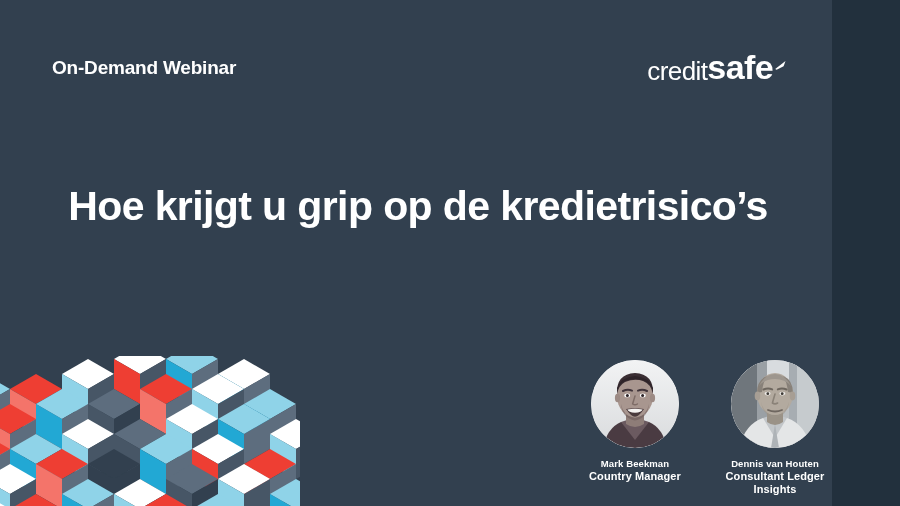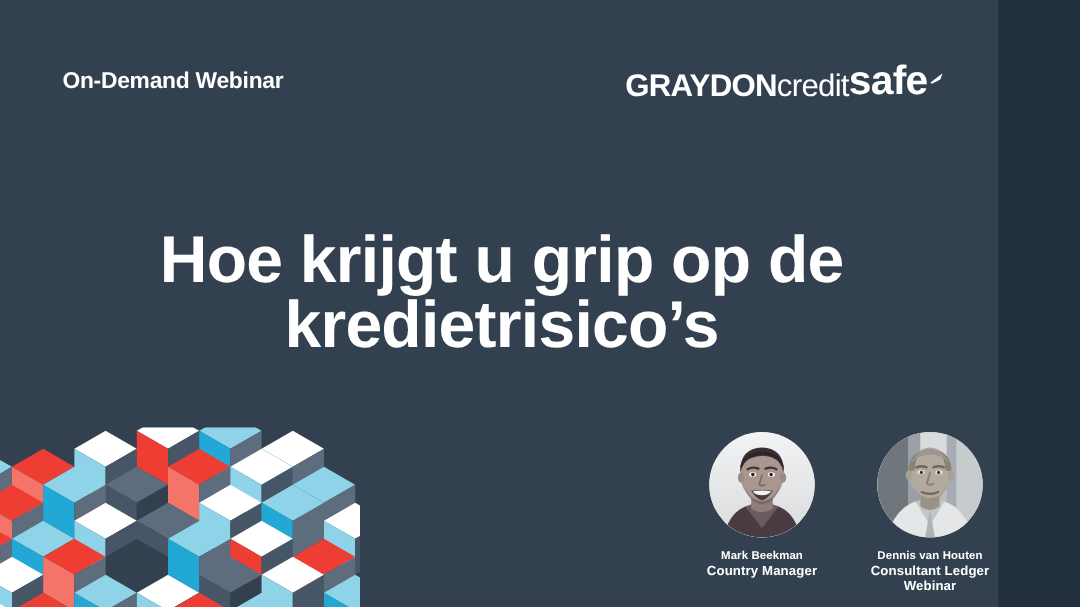--- a/index.html
+++ b/index.html
@@ -66,21 +66,21 @@
   .logo-swoosh svg { display: block; }
 
   
   .headline {
     position: absolute;
     left: 4px;
     right: 0;
     top: 152px;
     text-align: center;
     color: #ffffff;
-    font-size: 55px;
+    font-size: 41px;
     font-weight: bold;
     line-height: 54px;
     letter-spacing: -0.6px;
     padding: 0 40px;
     box-sizing: border-box;
   }
   .headline-line { display: block; }
 
   
   .speakers {
@@ -132,21 +132,20 @@
   .pattern svg { display: block; }
 </style>
 </head>
 <body>
 
 <div class="slide">
 
   <div class="eyebrow">On-Demand Webinar</div>
 
   <div class="logo">
-    <span class="logo-graydon">GRAYDON</span>
     <span class="logo-credit">credit</span>
     <span class="logo-safe">safe</span>
     <span class="logo-swoosh">
       <svg width="13" height="13" viewBox="0 0 13 13">
         <path d="M1.2 9.0 L11.5 1.0 L9.6 6.2 L2.6 9.8 Z" fill="#ffffff"></path>
       </svg>
     </span>
   </div>
 
   <h1 class="headline">
@@ -250,21 +249,21 @@
 
             <path d="M44 34 L41.4 43 Q44 44.8 46.6 43" stroke="#8a8278" stroke-width="1.6" fill="none" stroke-linecap="round" stroke-linejoin="round"></path>
 
             <path d="M37 50 Q44 53 51 50" stroke="#6f6760" stroke-width="1.8" fill="none" stroke-linecap="round"></path>
 
             <path d="M30 42 Q32 56 44 58 Q56 56 58 42 Q55 54 44 56 Q33 54 30 42 Z" fill="#9b948a" opacity="0.5"></path>
           </g>
         </svg>
       </div>
       <div class="speaker-name">Dennis van Houten</div>
-      <div class="speaker-role">Consultant Ledger Webinar</div>
+      <div class="speaker-role">Consultant Ledger Insights</div>
     </div>
 
   </div>
 
   <div class="pattern">
     <svg width="300" height="150" viewBox="0 0 300 150">
       <rect width="300" height="150" fill="#32404f"></rect>
       <g id="cubes">
           <polygon points="-16.0,18.0 10.0,33.0 -16.0,48.0 -42.0,33.0" fill="#8fd3e8"></polygon>
           <polygon points="-42.0,33.0 -16.0,48.0 -16.0,78.0 -42.0,63.0" fill="#22a8d4"></polygon>

